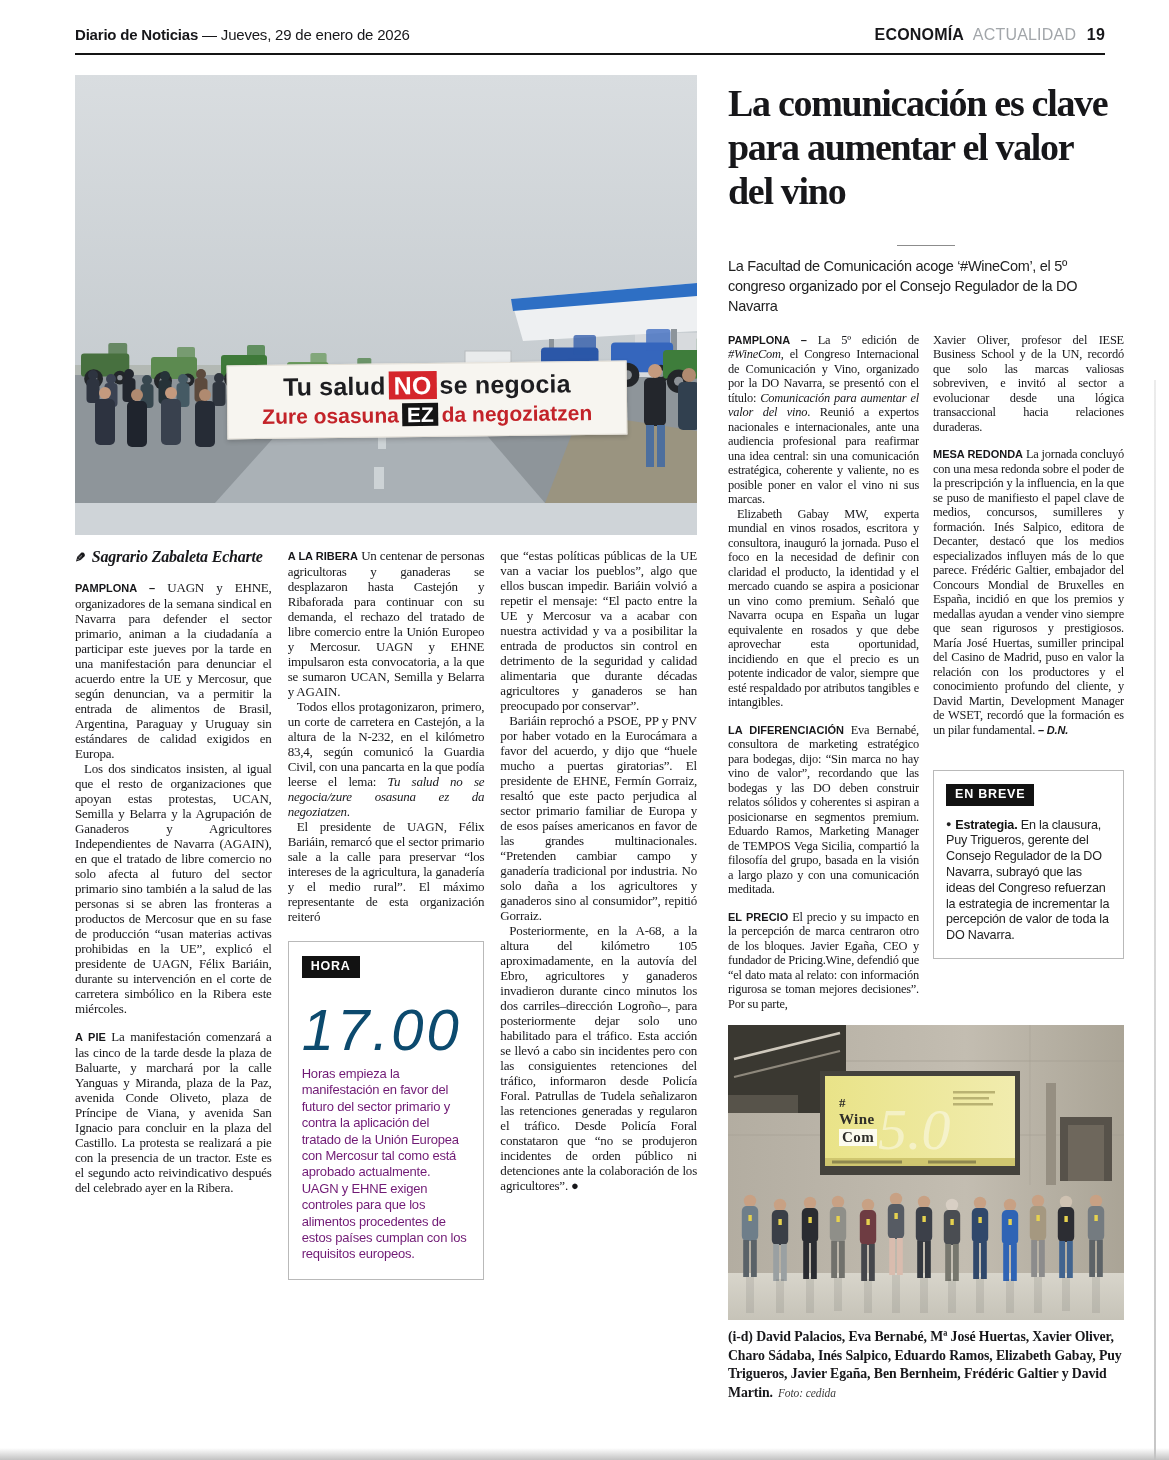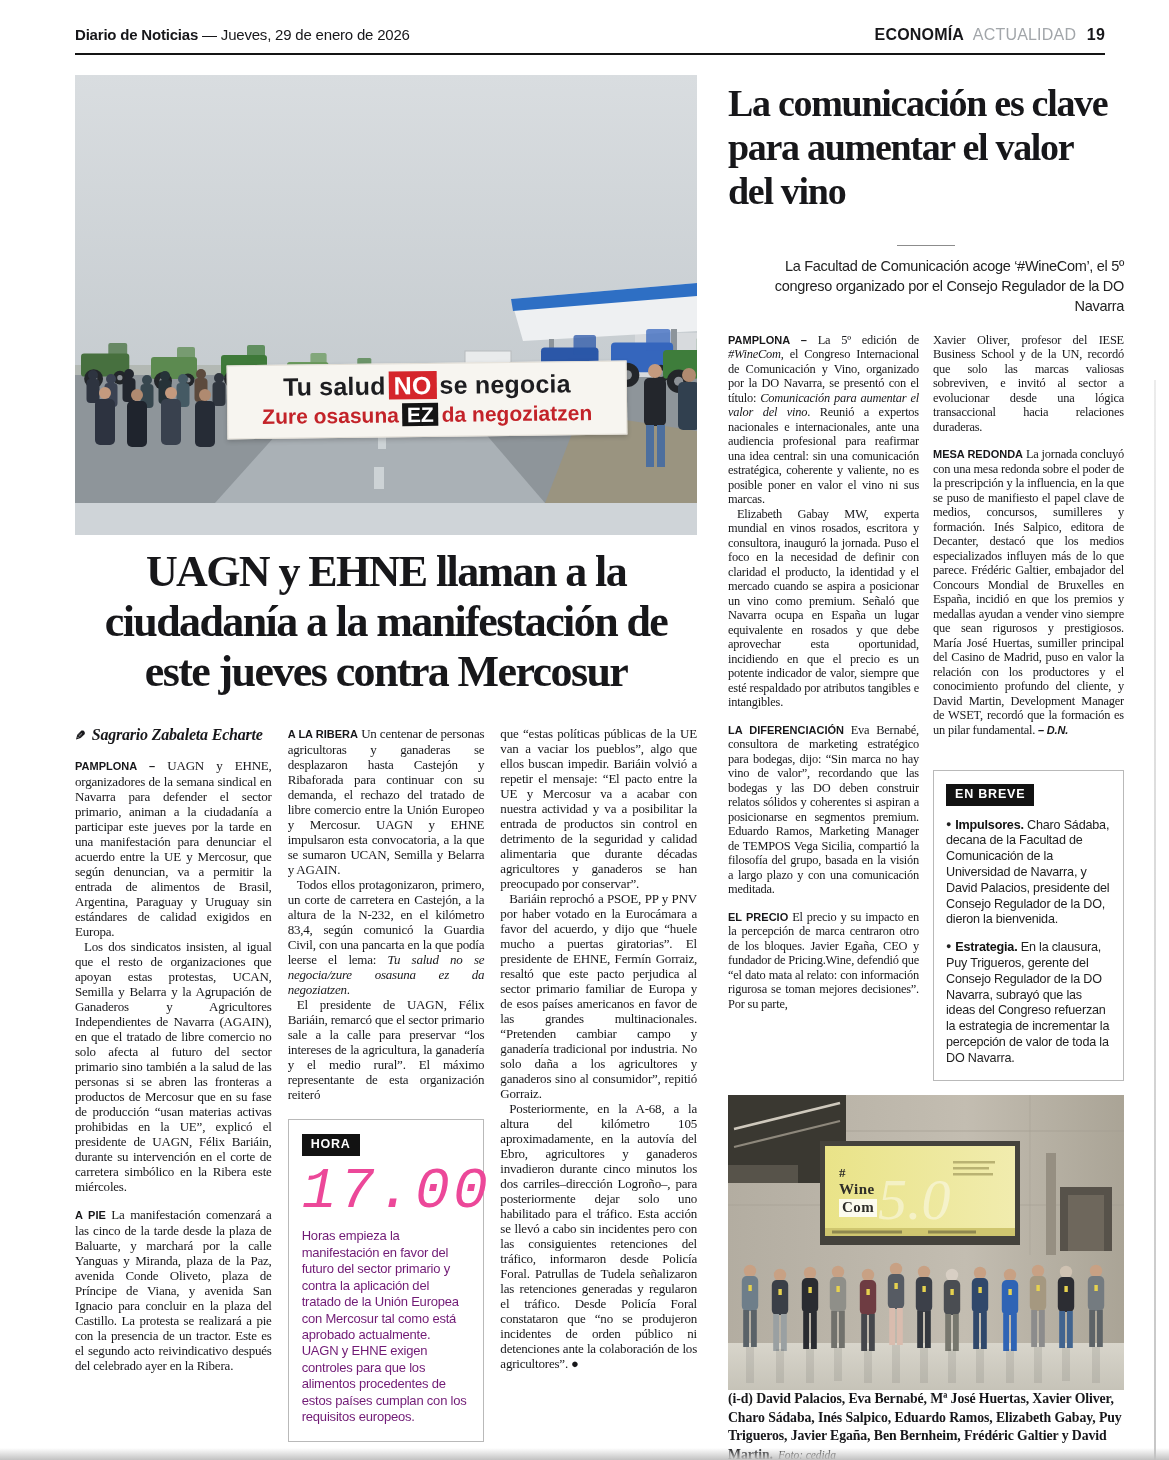--- a/index.html
+++ b/index.html
@@ -46,46 +46,46 @@
   .bp.ind{text-indent:9px;}
   .bp.sect{margin-top:13px;}
   .lead{font-family:"Liberation Sans",sans-serif;font-weight:bold;font-size:11px;letter-spacing:0;}
   .byline{font-size:16px;font-weight:bold;font-style:italic;margin:1px 0 15px;letter-spacing:-0.2px;text-align:left;}
   .pencil{font-style:normal;font-size:13px;margin-right:6px;display:inline-block;transform:scaleX(-1);}
   .it{font-style:italic;}
   
   .hora-box{border:1px solid #b9b9b9;margin-top:17px;padding:14px 13px 16px;text-align:left;text-indent:0;}
   .tag{display:inline-block;background:#121212;color:#fff;font-family:"Liberation Sans",sans-serif;
        font-weight:bold;font-size:12.5px;padding:3px 9px 4px;letter-spacing:0.8px;}
-  .hora-time{font-family:Liberation Mono, monospace;font-style:italic;font-weight:normal;
-             font-size:58px;line-height:62px;letter-spacing:3px;margin-top:5px;color:#ec4899;}
+  .hora-time{font-family:Liberation Sans, sans-serif;font-style:italic;font-weight:normal;
+             font-size:58px;line-height:62px;letter-spacing:3px;margin-top:21px;color:#0c4a6e;}
   .hora-text{font-family:"Liberation Sans",sans-serif;font-size:13px;line-height:16.4px;
              letter-spacing:-0.2px;margin-top:5px;color:#701a75;}
   
   .hl-right{margin-top:6px;text-align:left;font-weight:bold;
             font-size:38px;line-height:44px;letter-spacing:-1.3px;}
   .hl-rule{width:58px;height:1px;background:#8c8c8c;margin:14px auto 10px;}
-  .sub-right{text-align:right;font-family:"Liberation Sans",sans-serif;
+  .sub-right{text-align:left;font-family:"Liberation Sans",sans-serif;
              font-size:14.5px;line-height:20px;letter-spacing:-0.3px;color:#222;}
   .cols-r{display:flex;gap:14px;margin-top:17px;}
   .col-r{flex:1 1 0;min-width:0;text-align:justify;font-size:12.4px;line-height:14.5px;letter-spacing:-0.2px;}
   .signoff{font-weight:bold;font-style:italic;font-family:"Liberation Sans",sans-serif;font-size:11px;}
   .breve-box{border:1px solid #b9b9b9;margin-top:33px;padding:13px 12px 14px;
              font-family:"Liberation Sans",sans-serif;text-align:left;text-indent:0;}
   .breve-item{font-size:12.6px;line-height:15.8px;margin-top:11px;letter-spacing:-0.2px;color:#222;}
   .breve-item .bt{font-weight:bold;color:#111;}
   .bullet{font-size:9px;vertical-align:2px;margin-right:4px;}
   
   .photo-bot{position:relative;height:295px;margin-top:14px;overflow:hidden;background:#bcb6aa;}
   .screen-text{position:absolute;left:28%;top:24%;color:#2f2e29;font-weight:bold;
                font-family:"Liberation Serif",serif;line-height:1.15;text-align:left;}
   .st-hash{font-size:13px;}
   .st-word{font-size:15px;letter-spacing:0.5px;}
   .st-word.boxed{background:rgba(255,255,255,.85);padding:0 3px;display:inline-block;margin-top:1px;}
-  .cap-bot{font-size:13.8px;font-weight:bold;line-height:18.5px;letter-spacing:-0.1px;text-align:left;}
+  .cap-bot{margin-top:8px;font-size:13.8px;font-weight:bold;line-height:18.5px;letter-spacing:-0.1px;text-align:left;}
   
   .edge-v{position:absolute;right:13px;top:380px;bottom:0;width:2px;
           background:linear-gradient(#ececec,#c6c6c6);}
   .edge-b{position:absolute;left:0;right:0;bottom:0;height:12px;
           background:linear-gradient(rgba(255,255,255,0),#c2c2c2);}
 </style>
 </head>
 <body>
 
 <div class="page">
@@ -211,21 +211,20 @@
               <rect x="603" y="307" width="22" height="48" rx="5" fill="#31404f"></rect>
           </g>
         </svg>
         <div class="banner">
           <div class="l1"><span>Tu salud</span><span class="no">NO</span><span>se negocia</span></div>
           <div class="l2"><span>Zure osasuna</span><span class="ez">EZ</span><span>da negoziatzen</span></div>
         </div>
       </div>
 
 
-      <h1 class="hl-left">UAGN y EHNE llaman a la ciudadanía a la manifestación de este jueves contra Mercosur</h1>
 
       <div class="cols">
         <div class="col">
           <div class="byline">
             <span class="pencil">✎</span><span>Sagrario Zabaleta Echarte</span>
           </div>
           <p class="bp"><span class="lead">PAMPLONA –</span> <span>UAGN y EHNE, organizadores de la semana sindical en Navarra para defender el sector primario, animan a la ciudadanía a participar este jueves por la tarde en una manifestación para denunciar el acuerdo entre la UE y Mercosur, que según denuncian, va a permitir la entrada de alimentos de Brasil, Argentina, Paraguay y Uruguay sin estándares de calidad exigidos en Europa.</span></p>
           <p class="bp ind"><span>Los dos sindicatos insisten, al igual que el resto de organizaciones que apoyan estas protestas, UCAN, Semilla y Belarra y la Agrupación de Ganaderos y Agricultores Independientes de Navarra (AGAIN), en que el tratado de libre comercio no solo afecta al futuro del sector primario sino también a la salud de las personas si se abren las fronteras a productos de Mercosur que en su fase de producción “usan materias activas prohibidas en la UE”, explicó el presidente de UAGN, Félix Bariáin, durante su intervención en el corte de carretera simbólico en la Ribera este miércoles.</span></p>
           <p class="bp sect"><span class="lead">A PIE</span> <span>La manifestación comenzará a las cinco de la tarde desde la plaza de Baluarte, y marchará por la calle Yanguas y Miranda, plaza de la Paz, avenida Conde Oliveto, plaza de Príncipe de Viana, y avenida San Ignacio para concluir en la plaza del Castillo. La protesta se realizará a pie con la presencia de un tractor. Este es el segundo acto reivindicativo después del celebrado ayer en la Ribera.</span></p>
         </div>
@@ -259,23 +258,20 @@
           <p class="bp"><span class="lead">PAMPLONA –</span> <span>La 5º edición de </span><span class="it">#WineCom</span><span>, el Congreso Internacional de Comunicación y Vino, organizado por la DO Navarra, se presentó con el título: </span><span class="it">Comunicación para aumentar el valor del vino</span><span>. Reunió a expertos nacionales e internacionales, ante una audiencia profesional para reafirmar una idea central: sin una comunicación estratégica, coherente y valiente, no es posible poner en valor el vino ni sus marcas.</span></p>
           <p class="bp ind"><span>Elizabeth Gabay MW, experta mundial en vinos rosados, escritora y consultora, inauguró la jornada. Puso el foco en la necesidad de definir con claridad el producto, la identidad y el mercado cuando se aspira a posicionar un vino como premium. Señaló que Navarra ocupa en España un lugar equivalente en rosados y que debe aprovechar esta oportunidad, incidiendo en que el precio es un potente indicador de valor, siempre que esté respaldado por atributos tangibles e intangibles.</span></p>
           <p class="bp sect"><span class="lead">LA DIFERENCIACIÓN</span> <span>Eva Bernabé, consultora de marketing estratégico para bodegas, dijo: “Sin marca no hay vino de valor”, recordando que las bodegas y las DO deben construir relatos sólidos y coherentes si aspiran a posicionarse en segmentos premium. Eduardo Ramos, Marketing Manager de TEMPOS Vega Sicilia, compartió la filosofía del grupo, basada en la visión a largo plazo y con una comunicación meditada.</span></p>
           <p class="bp sect"><span class="lead">EL PRECIO</span> <span>El precio y su impacto en la percepción de marca centraron otro de los bloques. Javier Egaña, CEO y fundador de Pricing.Wine, defendió que “el dato mata al relato: con información rigurosa se toman mejores decisiones”. Por su parte,</span></p>
         </div>
         <div class="col-r">
           <p class="bp"><span>Xavier Oliver, profesor del IESE Business School y de la UN, recordó que solo las marcas valiosas sobreviven, e invitó al sector a evolucionar desde una lógica transaccional hacia relaciones duraderas.</span></p>
           <p class="bp sect"><span class="lead">MESA REDONDA</span> <span>La jornada concluyó con una mesa redonda sobre el poder de la prescripción y la influencia, en la que se puso de manifiesto el papel clave de medios, concursos, sumilleres y formación. Inés Salpico, editora de Decanter, destacó que los medios especializados influyen más de lo que parece. Frédéric Galtier, embajador del Concours Mondial de Bruxelles en España, incidió en que los premios y medallas ayudan a vender vino siempre que sean rigurosos y prestigiosos. María José Huertas, sumiller principal del Casino de Madrid, puso en valor la relación con los productores y el conocimiento profundo del cliente, y David Martin, Development Manager de WSET, recordó que la formación es un pilar fundamental.</span> <span class="signoff">– D.N.</span></p>
           <div class="breve-box">
             <span class="tag">EN BREVE</span>
-            <div class="breve-item">
-              <span class="bullet">●</span><span class="bt">Impulsores.</span> <span>Charo Sádaba, decana de la Facultad de Comunicación de la Universidad de Navarra, y David Palacios, presidente del Consejo Regulador de la DO, dieron la bienvenida.</span>
-            </div>
             <div class="breve-item">
               <span class="bullet">●</span><span class="bt">Estrategia.</span> <span>En la clausura, Puy Trigueros, gerente del Consejo Regulador de la DO Navarra, subrayó que las ideas del Congreso refuerzan la estrategia de incrementar la percepción de valor de toda la DO Navarra.</span>
             </div>
           </div>
         </div>
       </div>
 
       <div class="photo-bot">
         <svg width="396" height="295" viewBox="0 0 396 295" preserveAspectRatio="none">
           <defs>

